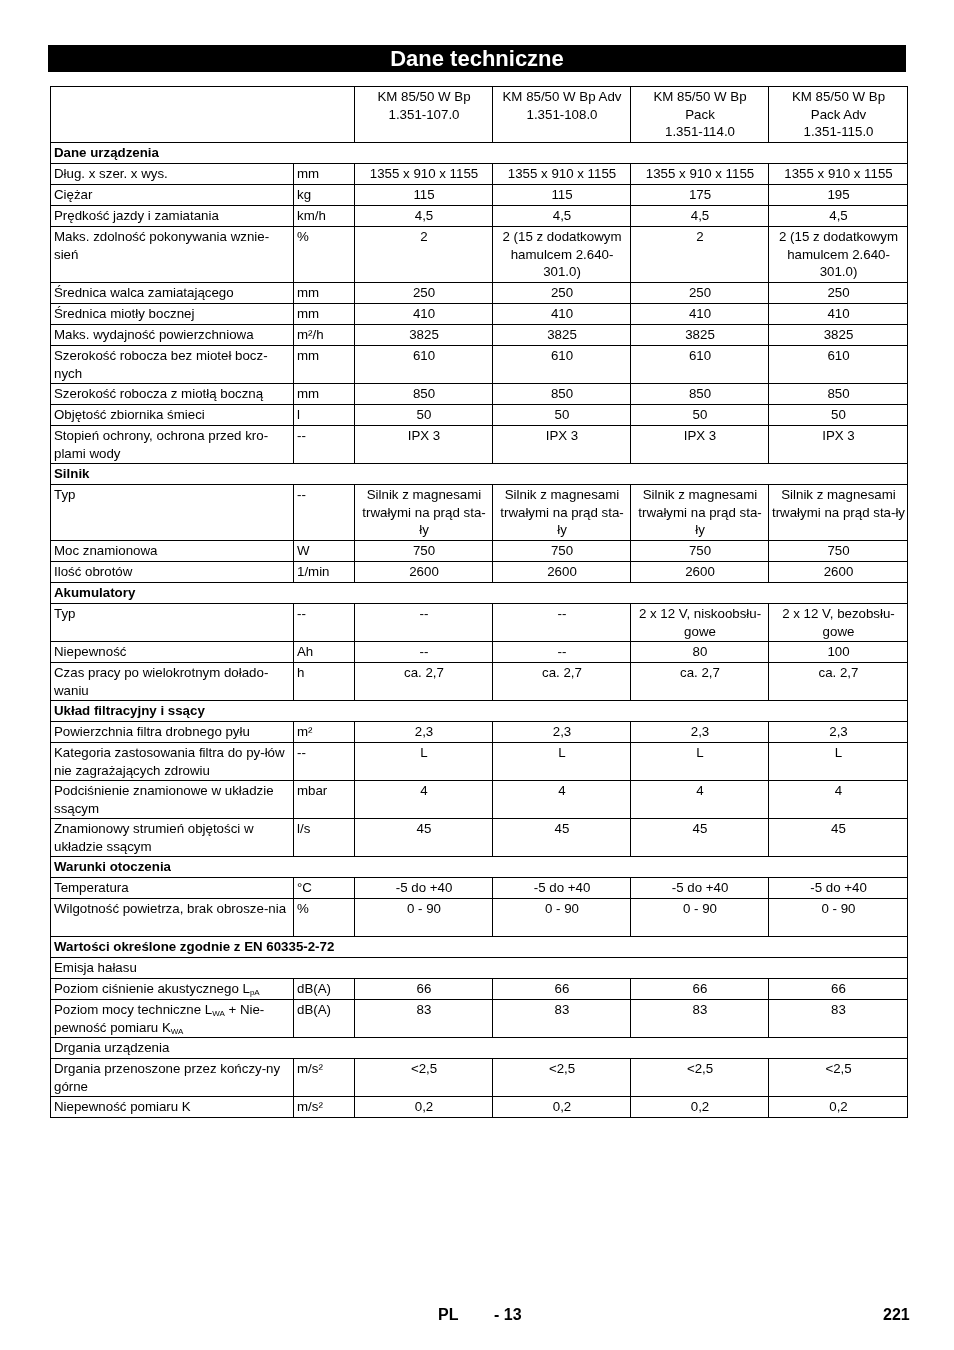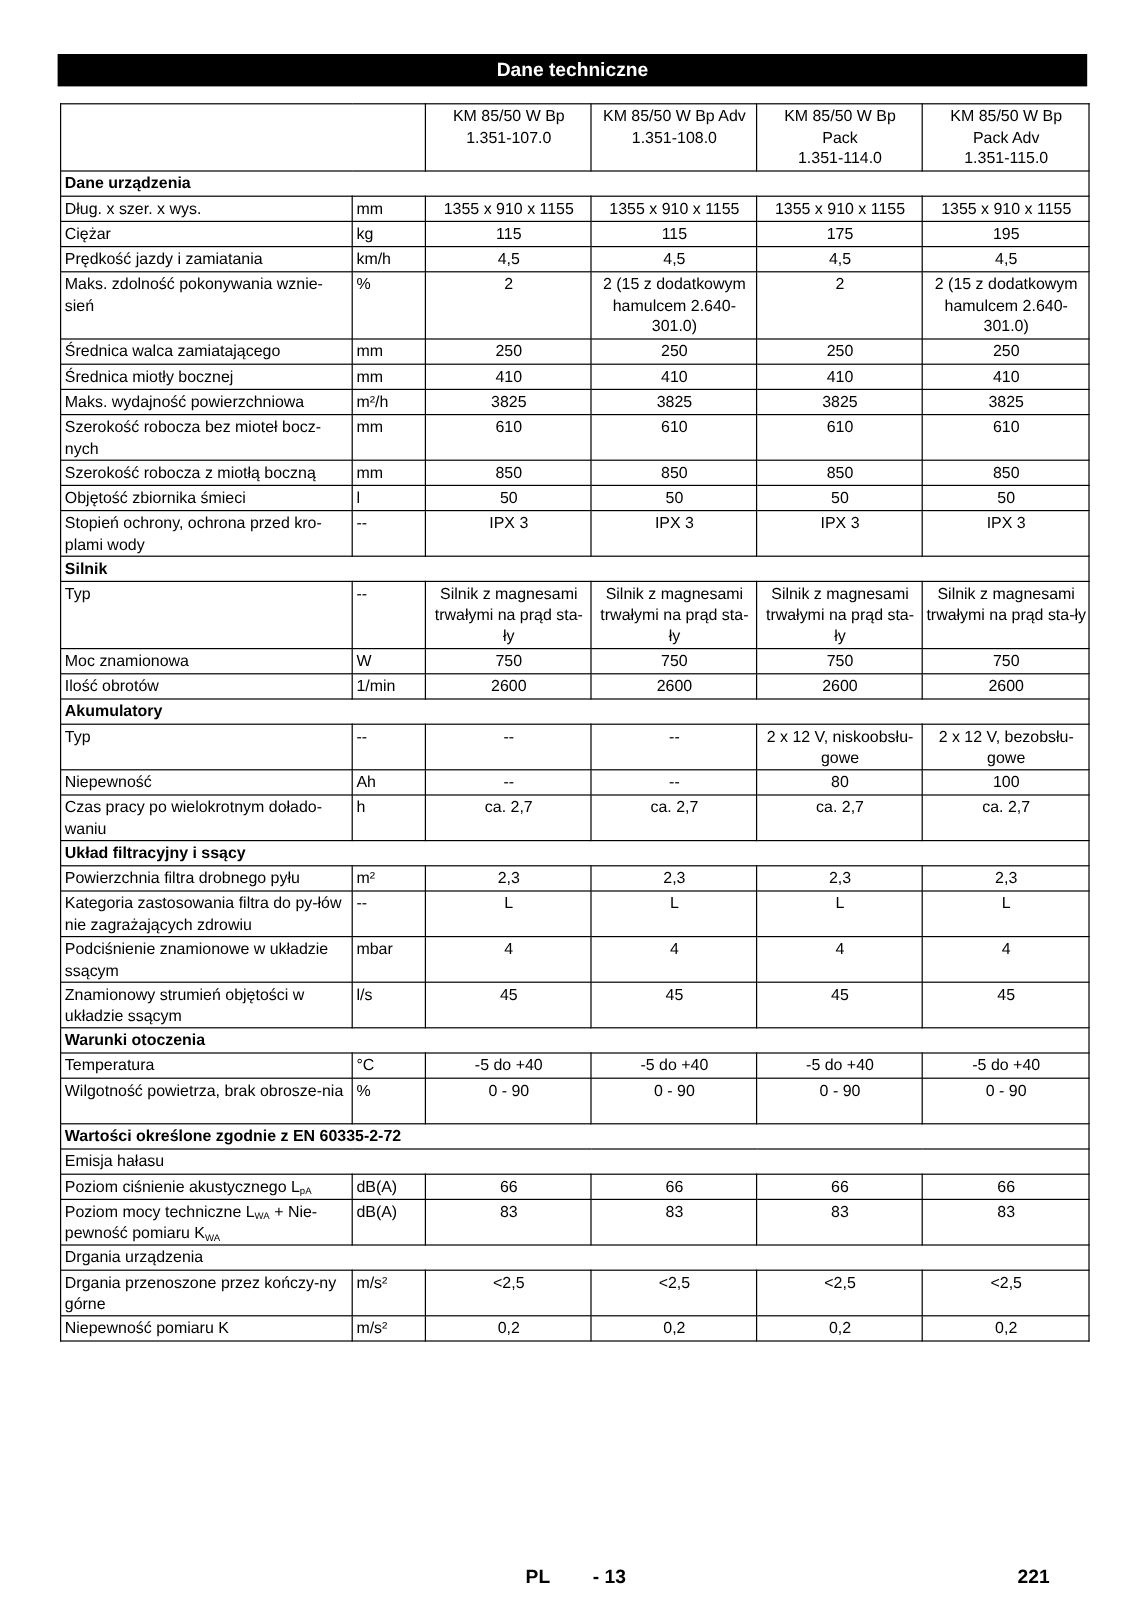--- a/index.html
+++ b/index.html
@@ -1,19 +1,19 @@
 <!DOCTYPE html>
 <html><head>
 <meta charset="utf-8">
 <style>
   html, body { margin: 0; padding: 0; background: #ffffff; }
   body { width: 954px; height: 1350px; position: relative; font-family: "Liberation Sans", sans-serif; color: #000; }
   .title-bar {
     position: absolute; left: 48px; top: 45px; width: 858px; height: 27px;
-    background: #000; color: #fff; font-weight: bold; font-size: 16px;
+    background: #000; color: #fff; font-weight: bold; font-size: 22px;
     text-align: center; line-height: 27px;
   }
   table.spec {
     position: absolute; left: 50px; top: 86px; width: 857px;
     border-collapse: collapse; table-layout: fixed; font-size: 13.3px; line-height: 17.5px;
   }
   table.spec td {
     border: 1px solid #000; vertical-align: top; padding: 1px 2px 1px 3px;
     overflow: hidden;
   }
@@ -297,13 +297,13 @@
         <td class="c">0,2</td>
         <td class="c">0,2</td>
         <td class="c">0,2</td>
         <td class="c">0,2</td>
       </tr>
     </tbody>
 </table>
 
 <div class="footer" style="left:438px;">PL</div>
 <div class="footer" style="left:494px; font-weight:bold;text-align:center;">- 13</div>
-<div class="footer" style="left:848px;">221</div>
+<div class="footer" style="left:883px;">221</div>
 
 </body></html>

